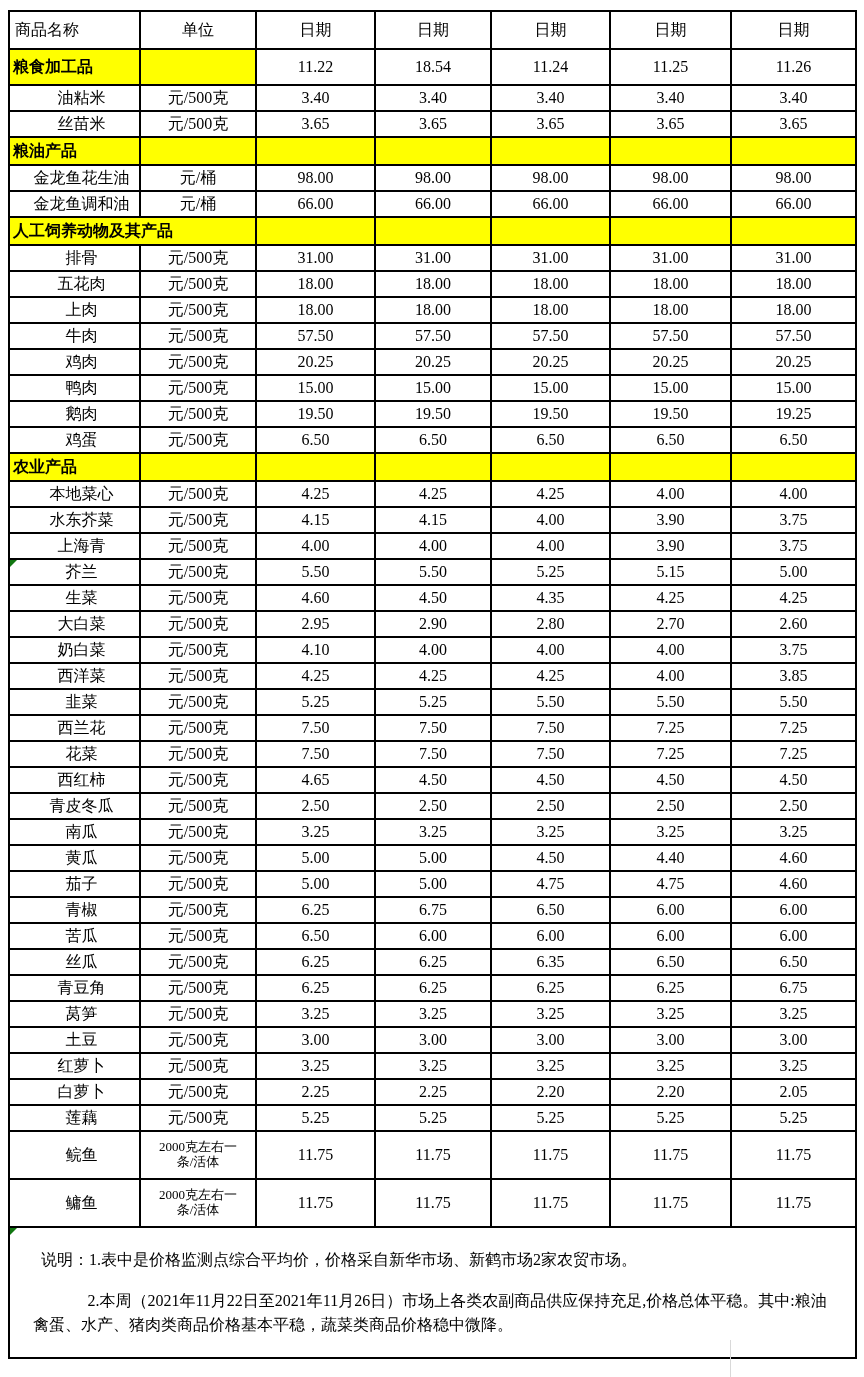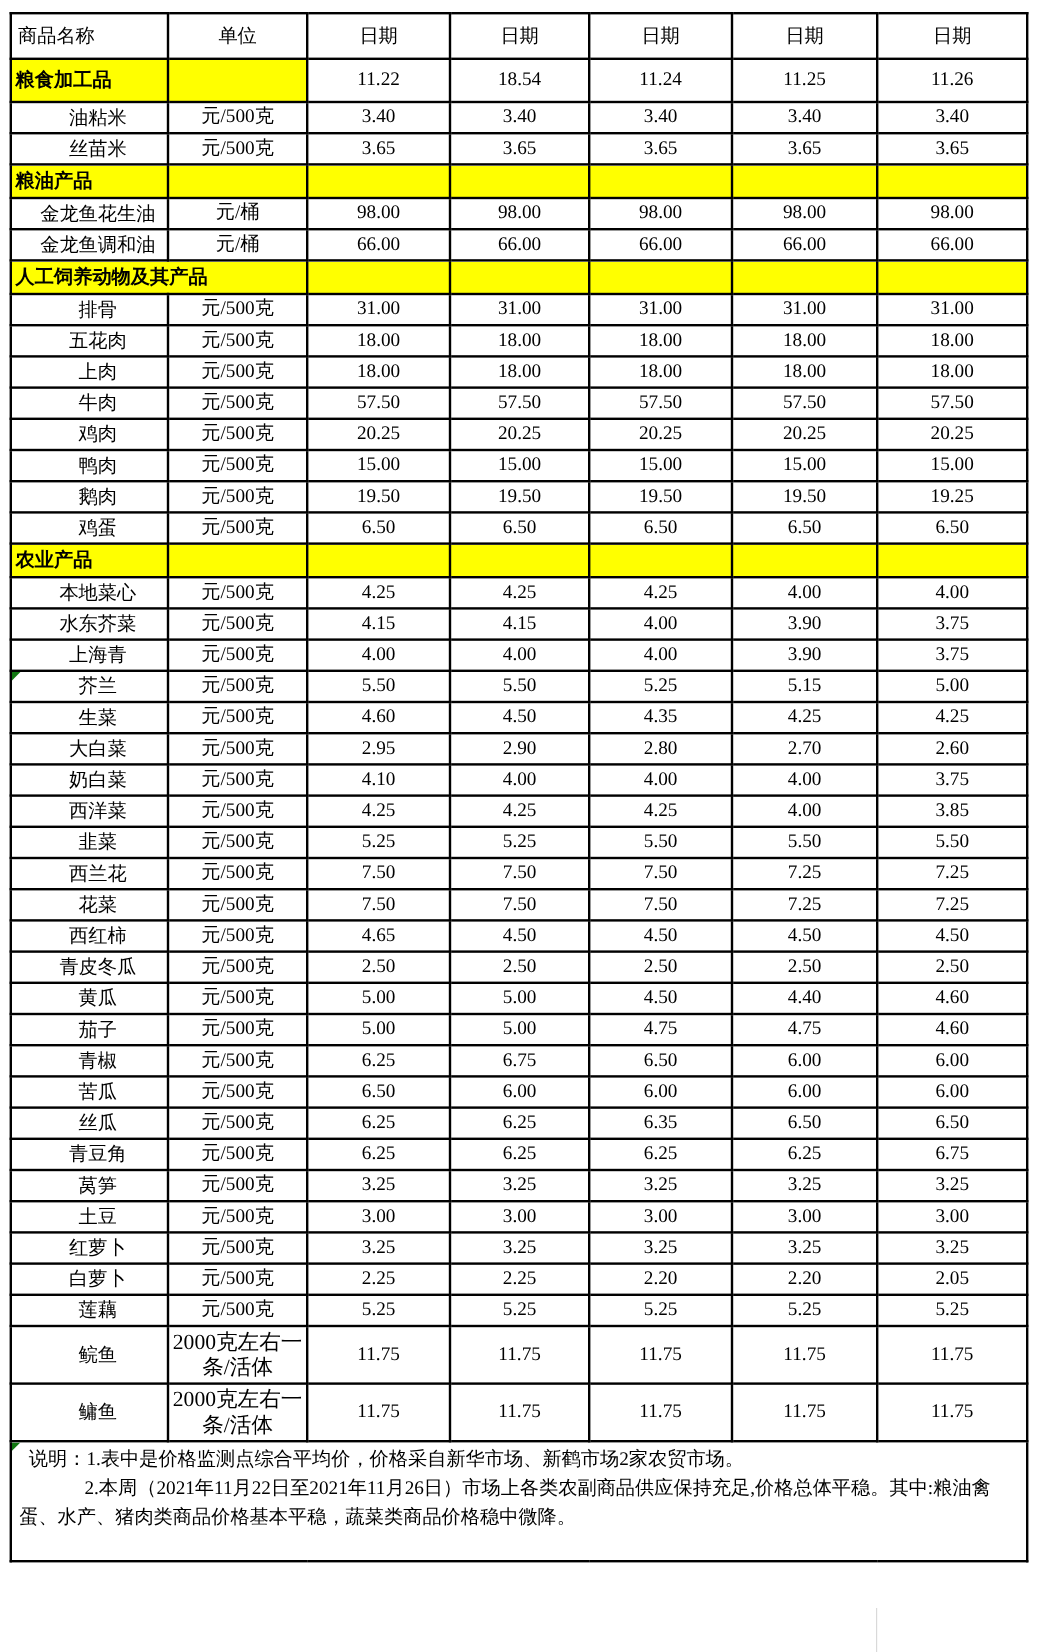--- a/index.html
+++ b/index.html
@@ -33,35 +33,35 @@
   td.name{text-align:center;padding-left:17px;white-space:nowrap;}
   th.name-h{text-align:left;padding-left:5px;}
   td.yellow{background:#ffff00;}
   td.section-name{
     background:#ffff00;
     font-weight:bold;
     text-align:left;
     white-space:nowrap;
   }
   td.unit{white-space:pre-line;line-height:1.15;}
-  td.unit-small{font-size:18px;}
+  td.unit-small{font-size:13px;}
   td.has-marker{position:relative;}
   .corner-marker{
     position:absolute;top:0;left:0;width:0;height:0;
     border-top:7px solid #117711;
     border-right:7px solid transparent;
   }
   tr.notes-row{height:100px;}
   td.notes-cell{
     text-align:left;vertical-align:top;
     padding:3px 6px 3px 6px;
     line-height:1.5;
     position:relative;
   }
-  td.notes-cell p{margin:0;font-family:Liberation Serif, serif;}
+  td.notes-cell p{margin:17px;font-family:Liberation Serif, serif;}
   p.note-1{text-indent:0.5em;}
   p.note-2{text-indent:3.4em;}
   .below-gridline{
     position:absolute;
     left:730px;top:1340px;
     width:1px;height:37px;
     background:#d9d9d9;
   }
 </style>
 </head>
@@ -343,20 +343,29 @@
       <tr class="item-row">
         <td class="name">青皮冬瓜</td>
         <td class="unit">元/500克</td>
         <td>2.50</td>
         <td>2.50</td>
         <td>2.50</td>
         <td>2.50</td>
         <td>2.50</td>
       </tr>
       <tr class="item-row">
+        <td class="name">南瓜</td>
+        <td class="unit">元/500克</td>
+        <td>3.25</td>
+        <td>3.25</td>
+        <td>3.25</td>
+        <td>3.25</td>
+        <td>3.25</td>
+      </tr>
+      <tr class="item-row">
         <td class="name">黄瓜</td>
         <td class="unit">元/500克</td>
         <td>5.00</td>
         <td>5.00</td>
         <td>4.50</td>
         <td>4.40</td>
         <td>4.60</td>
       </tr>
       <tr class="item-row">
         <td class="name">茄子</td>

